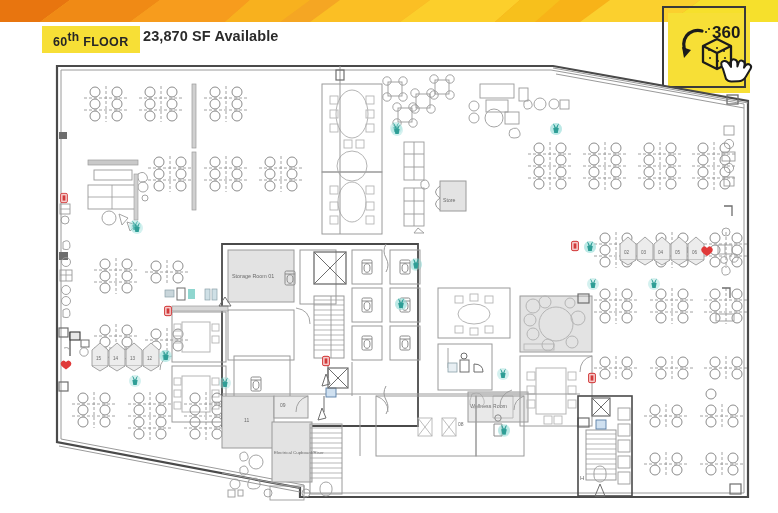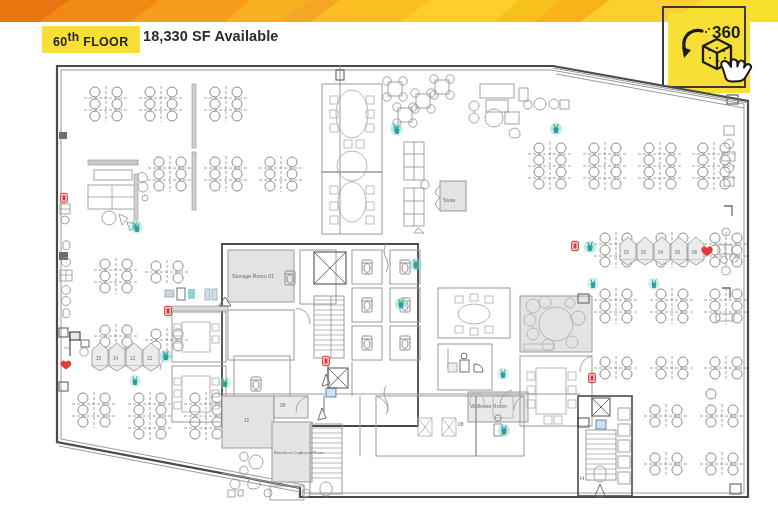--- a/index.html
+++ b/index.html
@@ -47,21 +47,21 @@
       <polygon points="520,0 610,0 580,22 495,22" fill="#f8b318"></polygon>
       <polygon points="610,0 700,0 670,22 580,22" fill="#fbd02e"></polygon>
       <polygon points="700,0 778,0 778,22 670,22" fill="#f6e02c"></polygon>
       <polygon points="250,0 310,0 280,22 225,22" fill="#fab71c" opacity=".7"></polygon>
       <polygon points="520,0 560,0 535,22 495,22" fill="#f6c81f" opacity=".6"></polygon>
     </svg>
   </div>
 
   <div class="header">
     <div class="floor-badge"><span>60</span><sup>th</sup><span> FLOOR</span></div>
-    <div class="avail">18,330 SF Available</div>
+    <div class="avail">23,870 SF Available</div>
   </div>
 
   <div class="btn360">
     <div class="ysq"></div>
     <div class="frame"></div>
     <svg width="94" height="94" viewBox="0 0 94 94">
 
       <g fill="none" stroke="#1b1b1b" stroke-width="3.2" stroke-linecap="round">
         <path d="M40 25 A14 14 0 0 0 24 46"></path>
       </g>

